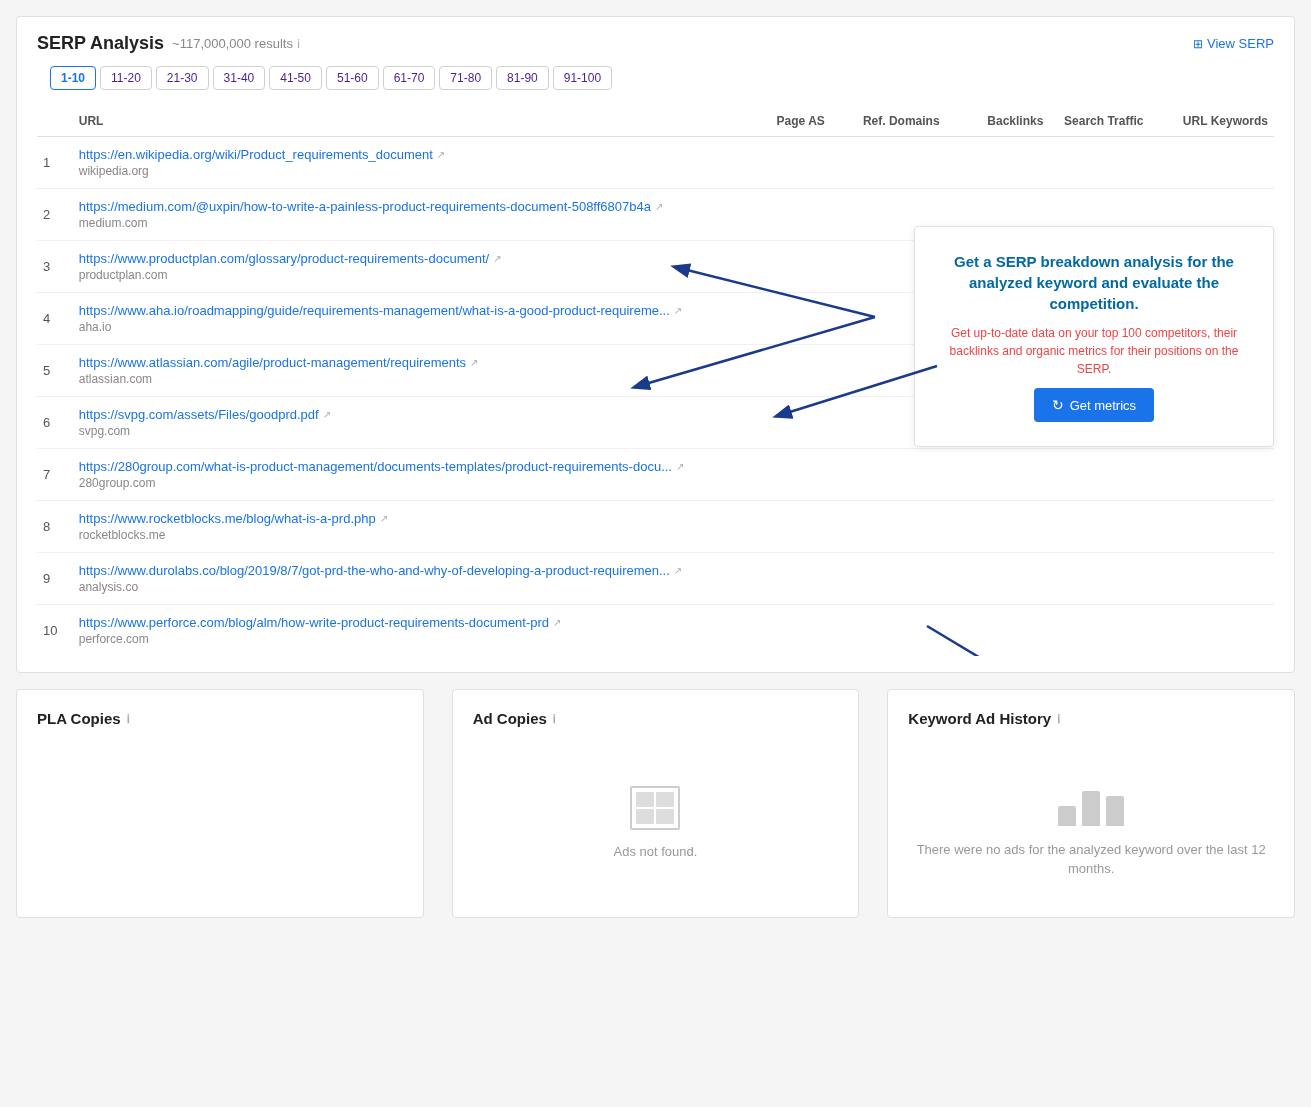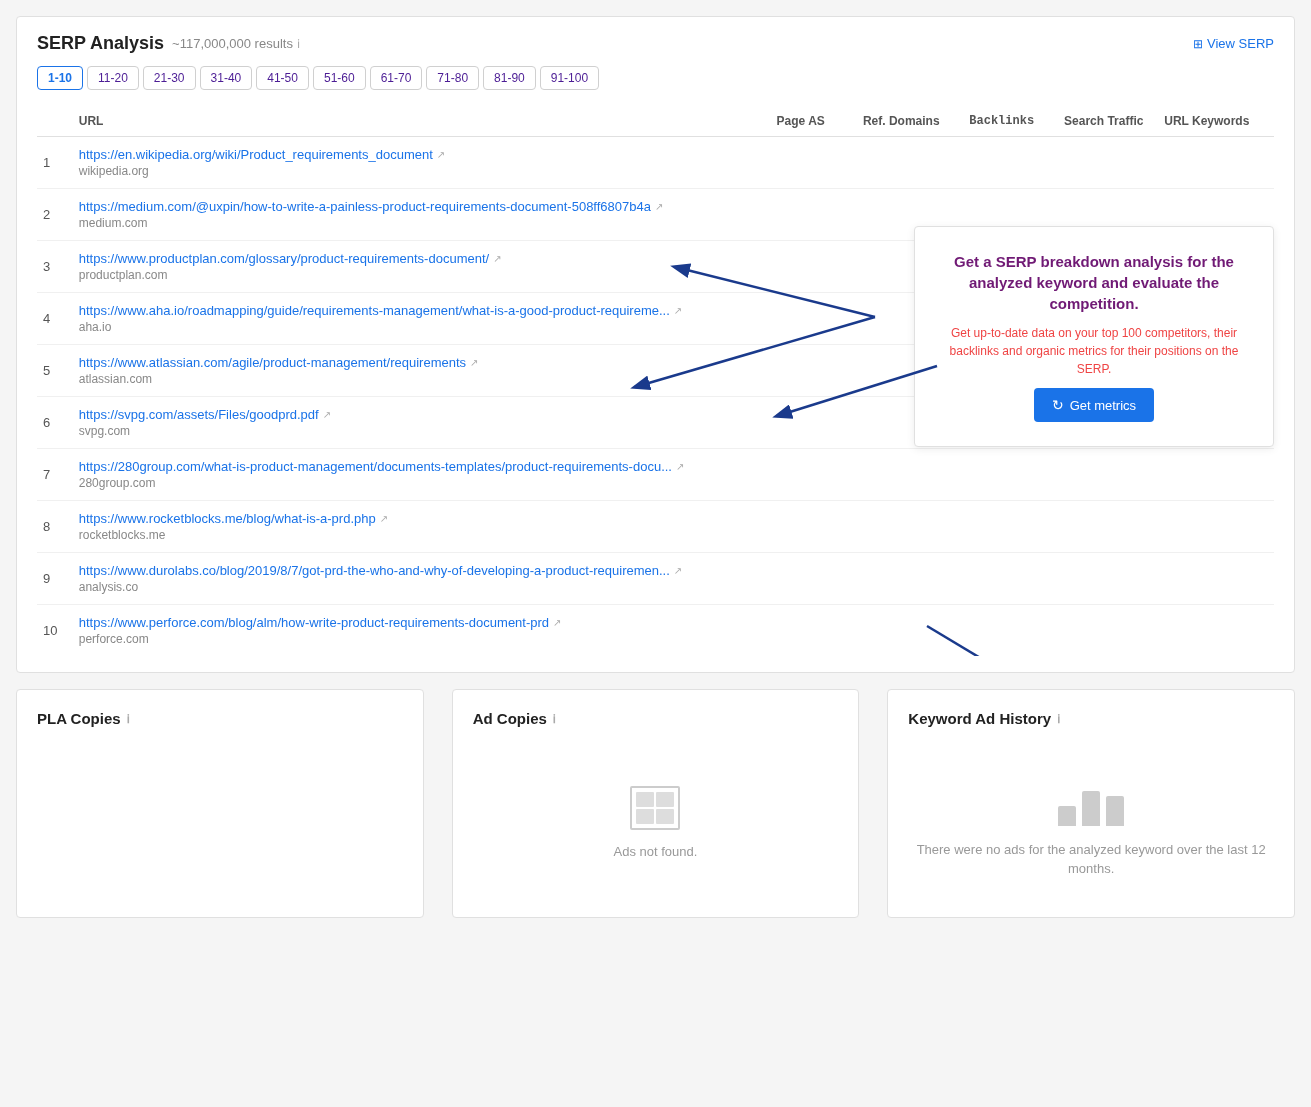--- a/index.html
+++ b/index.html
@@ -10,21 +10,21 @@
     .serp-section { background: #fff; border: 1px solid #e0e0e0; border-radius: 4px; margin-bottom: 16px; padding: 16px 20px; }
     .serp-header { display: flex; align-items: center; justify-content: space-between; margin-bottom: 12px; gap: 9px; }
     .serp-title { font-size: 18px; font-weight: 700; color: #222; }
     .serp-results-count { font-size: 13px; color: #888; font-weight: 400; margin-left: 8px; }
     .serp-info-icon { color: #aaa; margin-left: 4px; font-size: 12px; cursor: default; }
     .view-serp-link { color: #1a73e8; font-size: 13px; text-decoration: none; display: flex; align-items: center; gap: 4px; }
 
     
     .pagination-tabs { display: flex; gap: 4px; margin-bottom: 16px; }
     .page-tab { padding: 4px 10px; border: 1px solid #d0d0d0; border-radius: 4px; cursor: pointer; font-size: 12px; color: #4c1d95; background: #fff; }
-    .page-tab.active { background: #fff; border-color: #1a73e8; color: #1a73e8; font-weight: 600; }
+    .page-tab.active { background: #fff; border-color: #1a73e8; color: #1a73e8; font-weight: 600; margin-left: 13px; }
 
     
     .serp-table { width: 100%; border-collapse: collapse; }
     .serp-table thead th { font-size: 12px; color: #555; font-weight: 600; padding: 8px 6px; border-bottom: 1px solid #e0e0e0; text-align: left; white-space: nowrap; }
     .serp-table thead th:not(:first-child):not(.url-col) { text-align: center; }
     .serp-table tbody tr { border-bottom: 1px solid #f0f0f0; }
     .serp-table tbody tr:last-child { border-bottom: none; }
     .serp-table tbody td { padding: 10px 6px; vertical-align: middle; }
     .rank-cell { color: #555; font-size: 13px; width: 30px; }
     .url-col { width: 55%; }
@@ -32,21 +32,21 @@
     .domain { color: #888; font-size: 12px; display: block; margin-top: 2px; }
     .external-icon { font-size: 10px; color: #aaa; }
 
     
     .metric-col { text-align: center; color: #555; font-size: 13px; width: 80px; }
 
     
     .serp-body { display: flex; position: relative; }
     .table-wrapper { flex: 1; }
     .metrics-panel { position: absolute; right: 0; top: 0; width: 360px; background: #fff; border: 1px solid #e0e0e0; border-radius: 4px; padding: 24px 20px; text-align: center; box-shadow: 0 2px 8px rgba(0,0,0,0.08); }
-    .metrics-panel-title { font-size: 15px; font-weight: 700; color: #701a75; margin-bottom: 10px; line-height: 1.4; }
+    .metrics-panel-title { font-size: 15px; font-weight: 700; color: #0369a1; margin-bottom: 10px; line-height: 1.4; }
     .metrics-panel-desc { font-size: 12px; color: #ef4444; line-height: 1.5; margin-bottom: 10px; }
     .get-metrics-btn { background: #1a73e8; color: #fff; border: none; border-radius: 4px; padding: 9px 18px; font-size: 13px; cursor: pointer; display: inline-flex; align-items: center; gap: 6px; }
     .refresh-icon { font-size: 14px; }
 
     
     .bottom-sections { display: grid; grid-template-columns: 1fr 1fr 1fr; gap: 28px; }
     .bottom-card { background: #fff; border: 1px solid #e0e0e0; border-radius: 4px; padding: 20px; min-height: 200px; }
     .card-title { font-size: 15px; font-weight: 700; color: #222; display: flex; align-items: center; gap: 6px; margin-bottom: 20px; }
     .card-info-icon { color: #aaa; font-size: 12px; }
     .card-body { display: flex; flex-direction: column; align-items: center; justify-content: center; min-height: 150px; gap: 14px; }
@@ -85,23 +85,23 @@
 
     <div class="serp-body">
       <div class="table-wrapper">
         <table class="serp-table">
           <thead>
             <tr>
               <th style="width:30px;"></th>
               <th class="url-col">URL</th>
               <th style="text-align:center;">Page AS</th>
               <th style="text-align:center;">Ref. Domains</th>
-              <th style="text-align:center;font-family:Liberation Mono, monospace;">Backlinks</th>
+              <th style="text-align:right;">Backlinks</th>
               <th style="text-align:center;">Search Traffic</th>
-              <th style="text-align:left;">URL Keywords</th>
+              <th style="text-align:right;">URL Keywords</th>
             </tr>
           </thead>
           <tbody id="serp-tbody">
 
           <tr>
       <td class="rank-cell">1</td>
       <td class="url-col">
         <a href="#" class="url-link">
           https://en.wikipedia.org/wiki/Product_requirements_document
           <span class="external-icon">↗</span>

